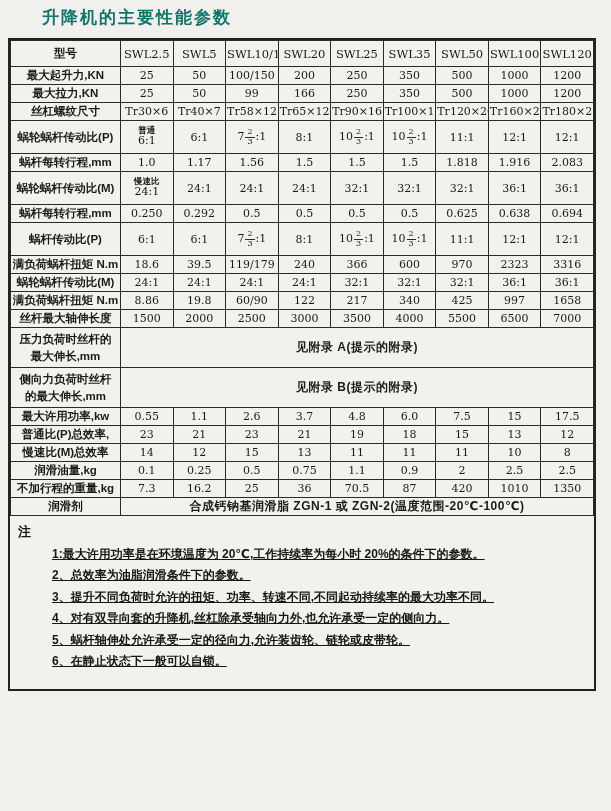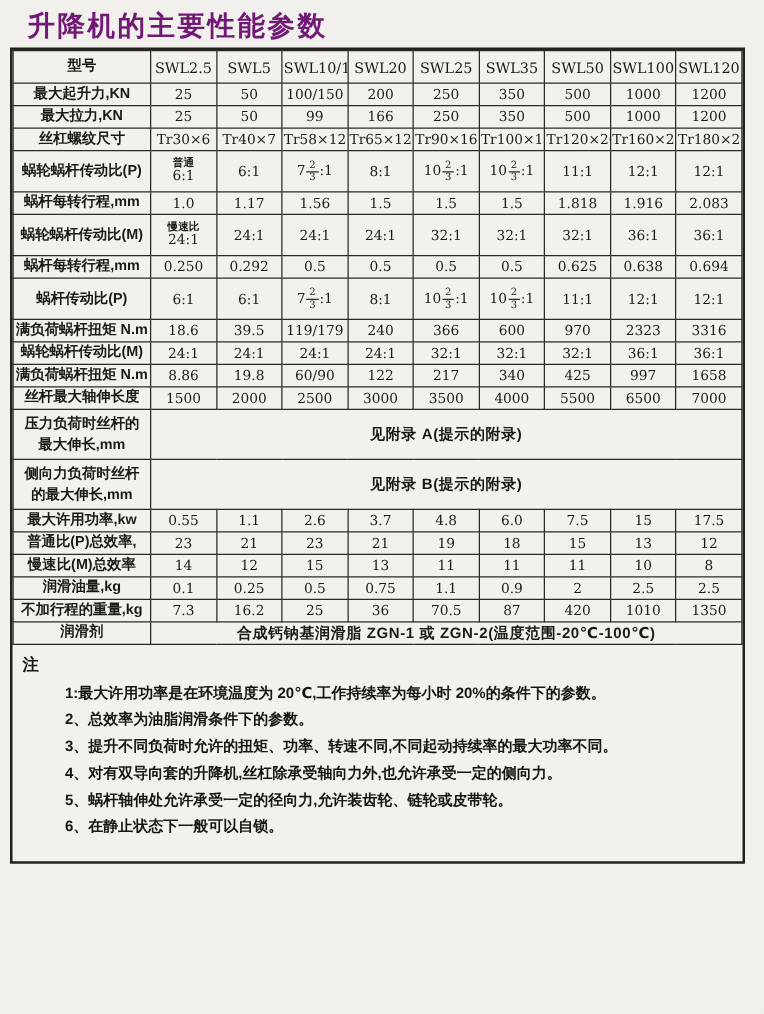--- a/index.html
+++ b/index.html
@@ -8,23 +8,23 @@
     background:#e9e8e4;
     font-family:"Liberation Sans","DejaVu Sans",sans-serif;
     color:#1b1a17;
   }
   .page{
     position:relative;width:611px;height:811px;
     background:#f1f0ec;
     overflow:hidden;
   }
   .title{
-    position:absolute;left:22px;top:6px;margin:0;
-    font-size:22px;font-weight:bold;letter-spacing:2px;
-    color:#701a75;
+    position:absolute;left:42px;top:6px;margin:0;
+    font-size:17px;font-weight:bold;letter-spacing:2px;
+    color:#0f766e;
   }
   .sheet{
     position:absolute;left:8px;top:38px;width:588px;
     border:2px solid #23221c;
     background:#f2f1ed;
     box-sizing:border-box;
   }
   table.spec-table{
     border-collapse:collapse;width:100%;table-layout:fixed;
   }
@@ -59,21 +59,21 @@
     font-size:8px;line-height:1.1;
   }
   .frac .fnum{border-bottom:1px solid #2b2a24;padding:0 2px;}
   .frac .fden{padding:0 2px;}
   .notes{
     padding:5px 10px 16px 8px;
     font-weight:bold;font-size:12px;line-height:21.5px;
     color:#171613;
   }
   .notes-heading{font-size:13px;margin-bottom:1px;}
-  .note-item{padding-left:34px;}
+  .note-item{padding-left:34px;text-decoration:underline;}
 </style>
 </head>
 <body>
 
 <div class="page">
   <h1 class="title">升降机的主要性能参数</h1>
 
   <div class="sheet">
     <table class="spec-table">
       <colgroup id="cols">

